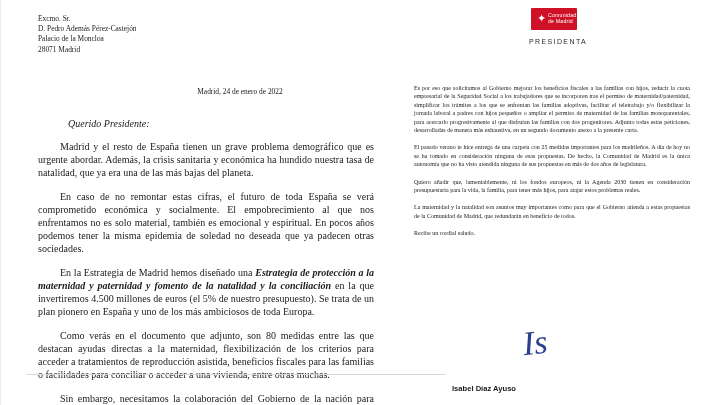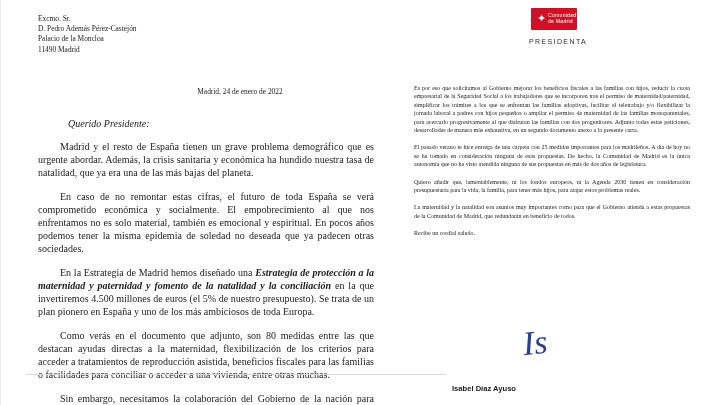--- a/index.html
+++ b/index.html
@@ -177,21 +177,21 @@
     </div>
   </div>
   <div class="presidenta">PRESIDENTA</div>
 
   <div class="col col-left">
 
     <div class="addr">
       <div>Excmo. Sr.</div>
       <div>D. Pedro Además Pérez-Castejón</div>
       <div>Palacio de la Moncloa</div>
-      <div>11490 Madrid</div>
+      <div>28071 Madrid</div>
     </div>
 
     <div class="date">Madrid, 24 de enero de 2022</div>
 
     <div class="salutation">Querido Presidente:</div>
 
     <p class="body">Madrid y el resto de España tienen un grave problema demográfico que es urgente abordar. Además, la crisis sanitaria y económica ha hundido nuestra tasa de natalidad, que ya era una de las más bajas del planeta.</p>
     <p class="body">En caso de no remontar estas cifras, el futuro de toda España se verá comprometido económica y socialmente. El empobrecimiento al que nos enfrentamos no es solo material, también es emocional y espiritual. En pocos años podemos tener la misma epidemia de soledad no deseada que ya padecen otras sociedades.</p>
 
     <p class="body"><span>En la Estrategia de Madrid hemos diseñado una </span><b class="em">Estrategia de protección a la maternidad y paternidad y fomento de la natalidad y la conciliación</b><span> en la que invertiremos 4.500 millones de euros (el 5% de nuestro presupuesto). Se trata de un plan pionero en España y uno de los más ambiciosos de toda Europa.</span></p>

